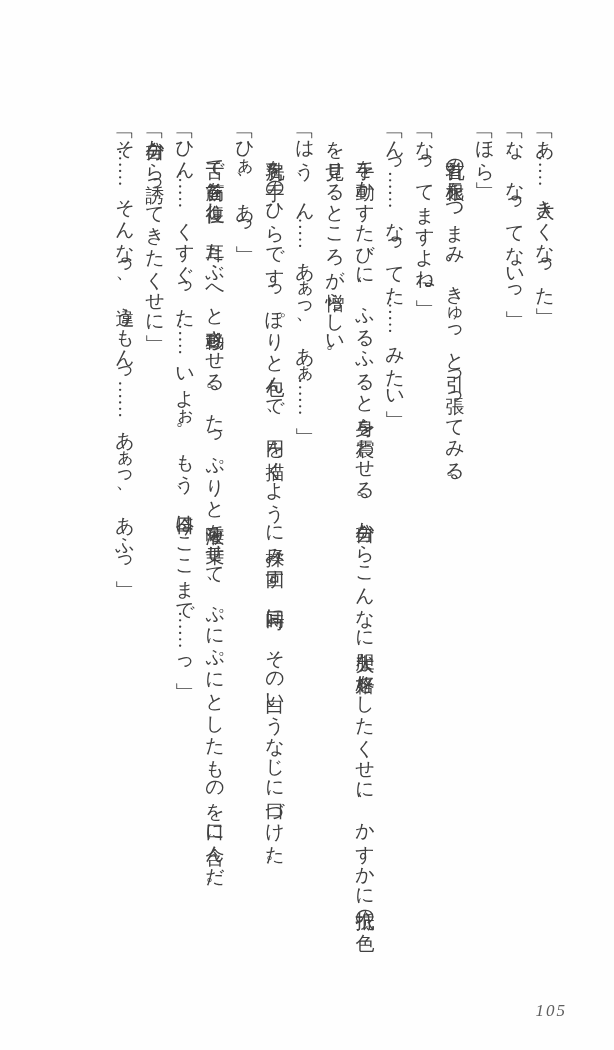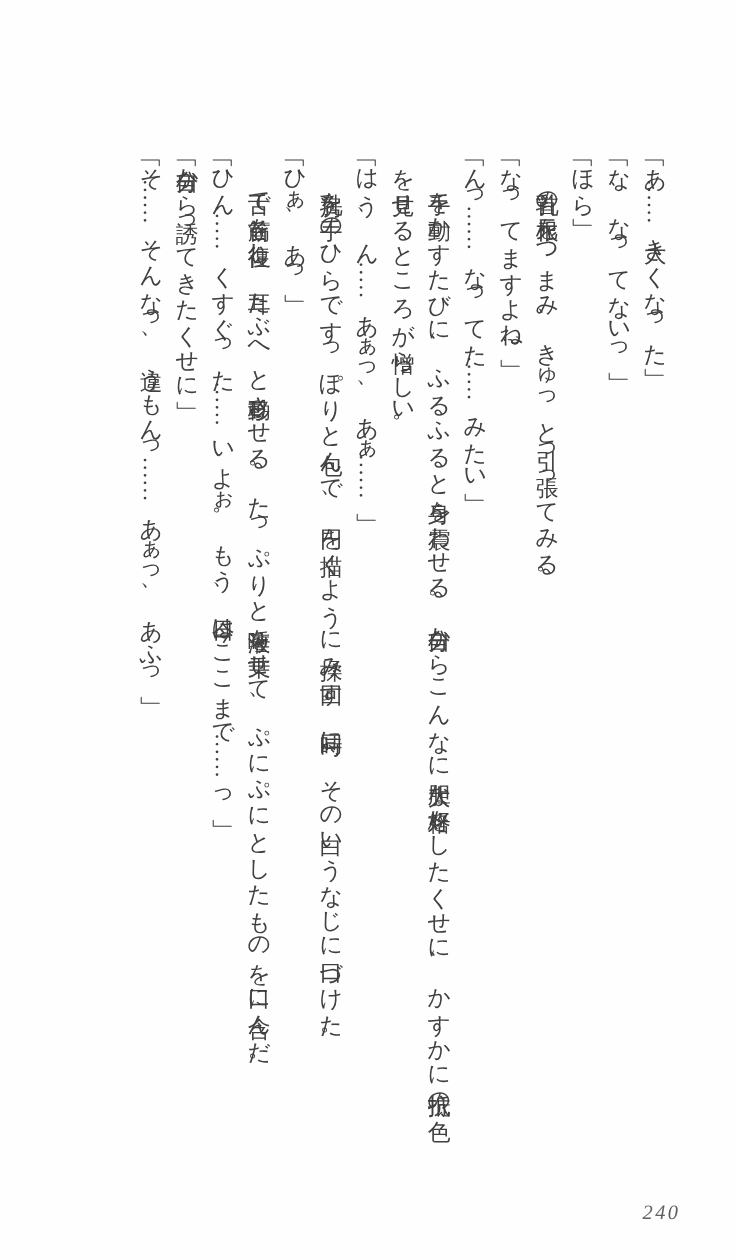--- a/index.html
+++ b/index.html
@@ -58,14 +58,14 @@
       <p>「んっ……なってた……みたい」</p>
       <p class="indent">手を動かすたびに、ふるふると身を震わせる。自分からこんなに大胆な格好をしたくせに、かすかに抵抗の色を見せるところが憎らしい。</p>
       <p>「はう、ん……あぁっ、あぁ……」</p>
       <p class="indent">乳房を手のひらですっぽりと包んで、円を描くように揉み回す。同時に、その白いうなじに口づけた。</p>
       <p>「ひぁ、あっ」</p>
       <p class="indent">舌で首筋を往復し、耳たぶへと移動させる。たっぷりと唾液を乗せて、ぷにぷにとしたものを口に含んだ。</p>
       <p>「ひん……くすぐった……いよぉ。もう、今日はここまで……っ」</p>
       <p>「自分から誘ってきたくせに」</p>
       <p>「そ……そんなっ、違うもんっ……あぁっ、あふっ」</p>
     </div>
-  <div class="page-number">240</div>
+  <div class="page-number">105</div>
 </div>
 
 </body></html>

